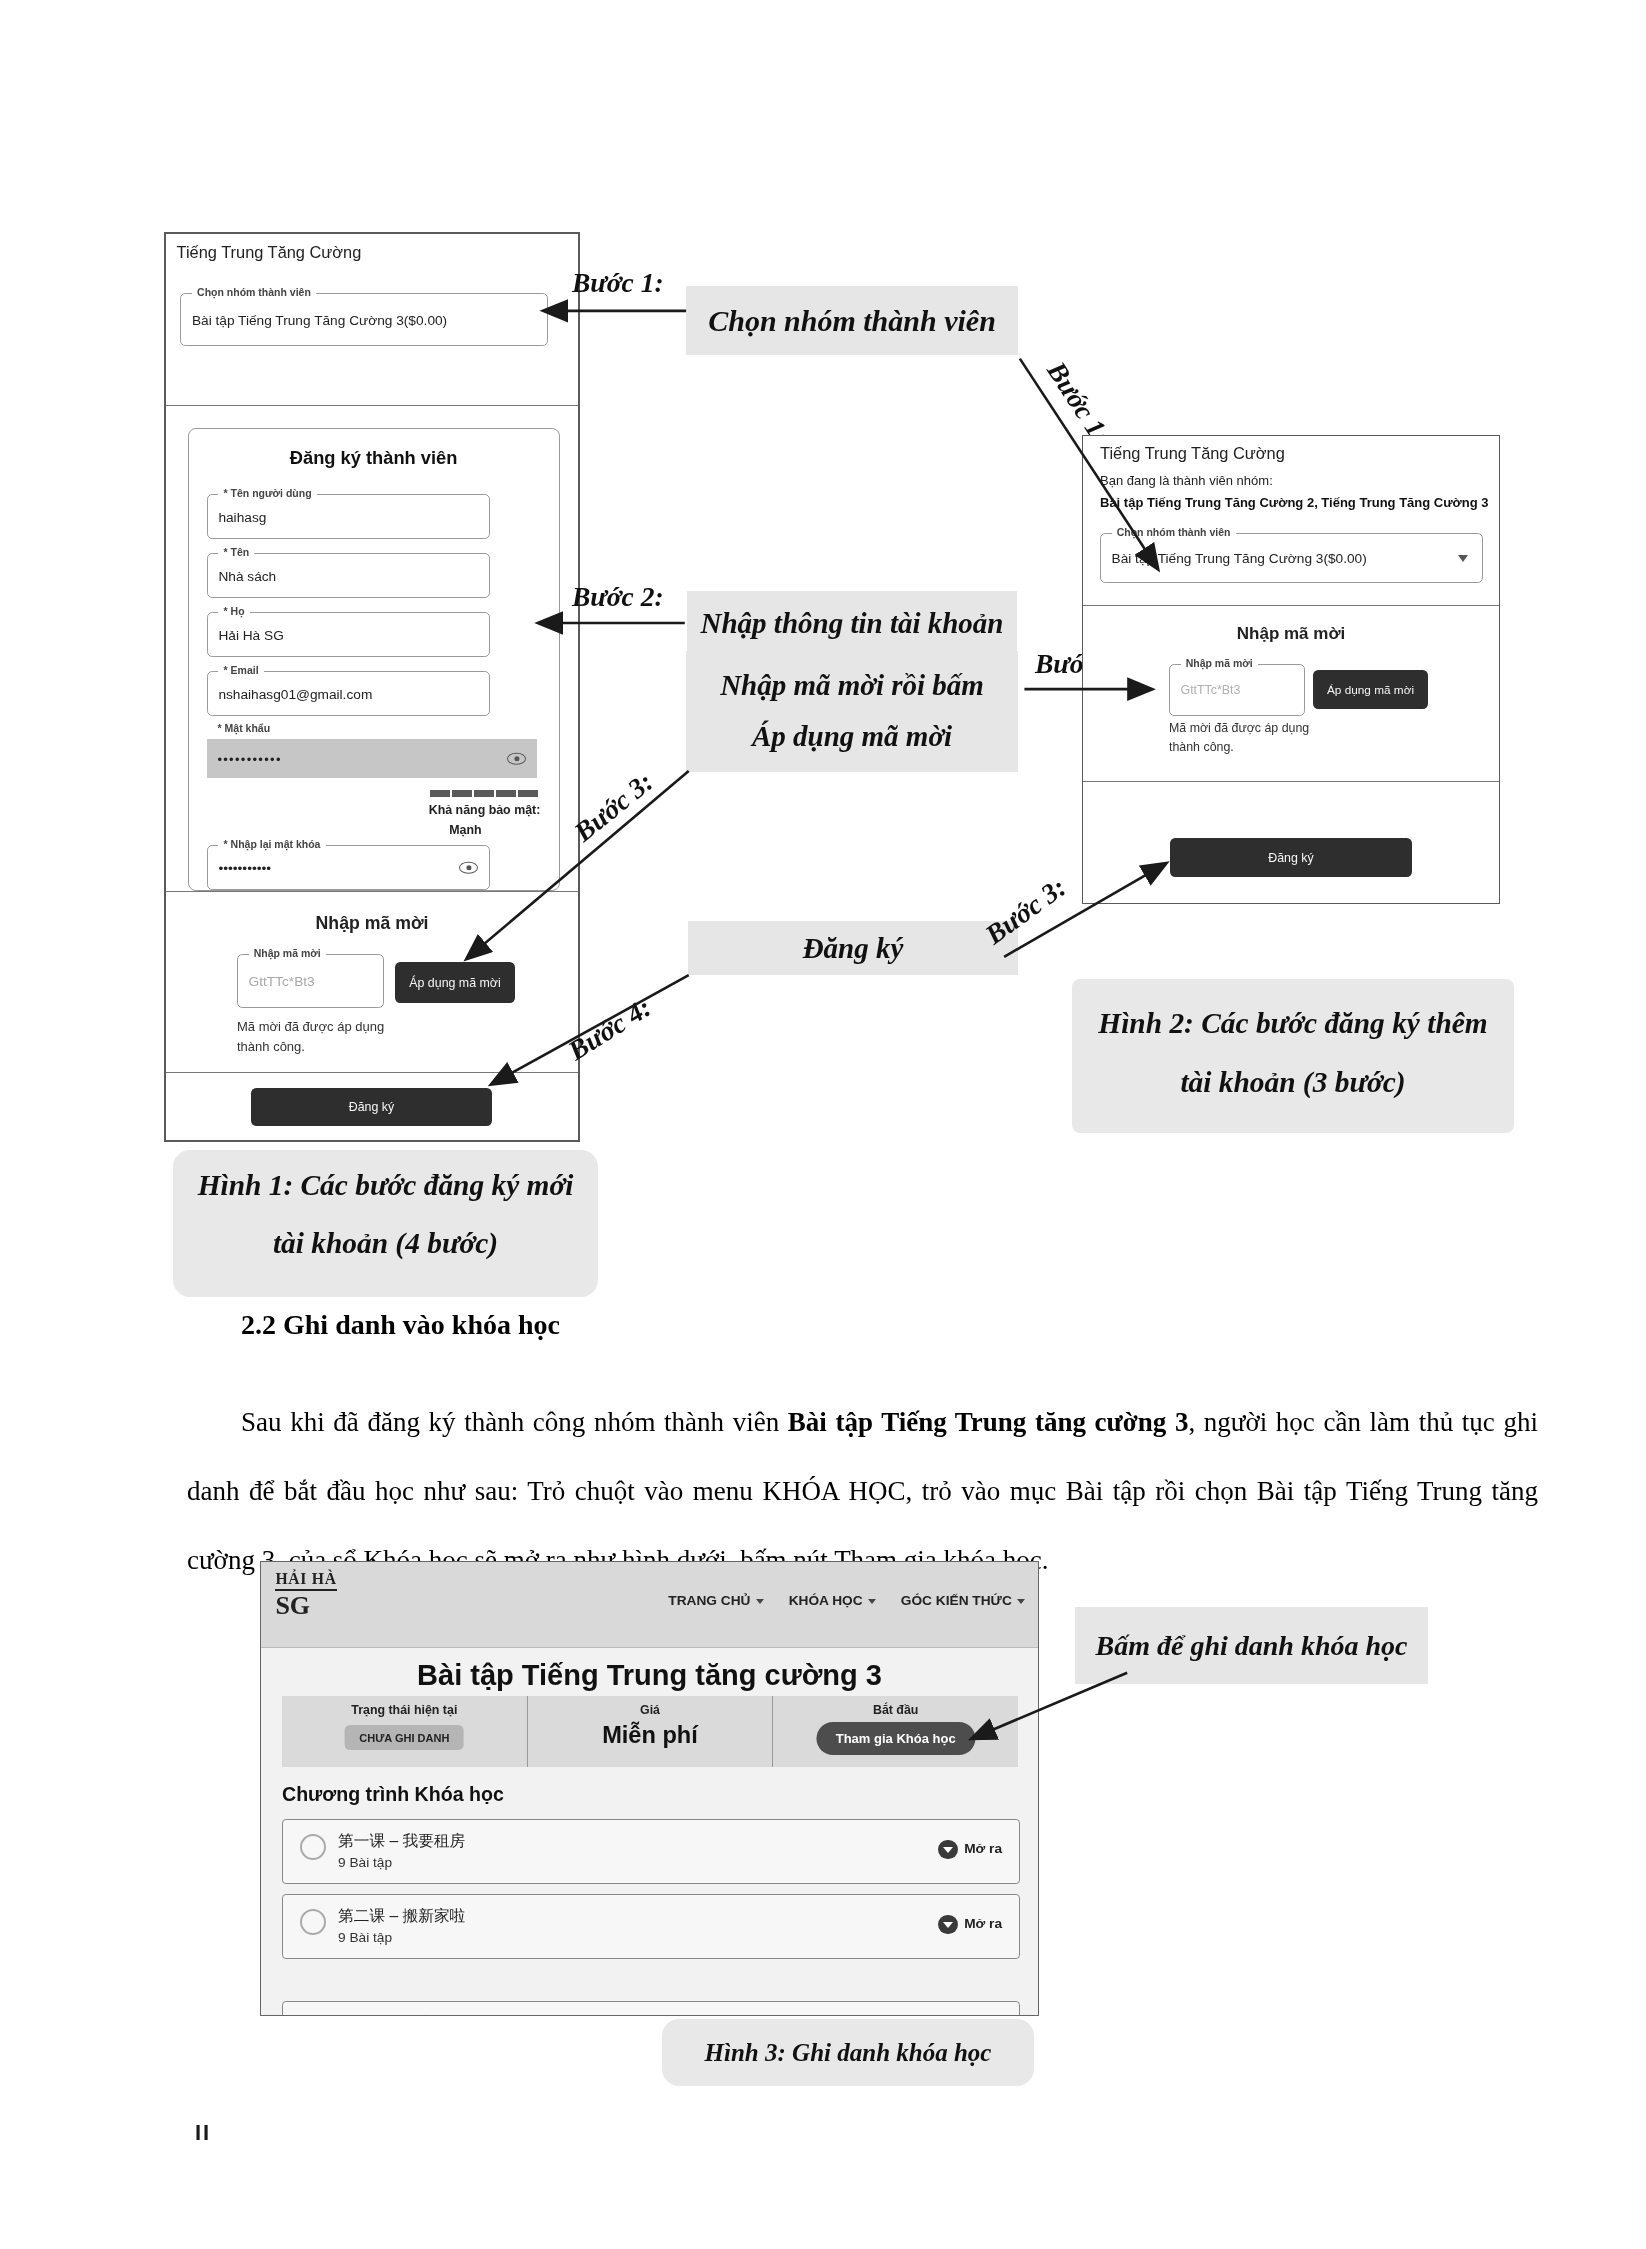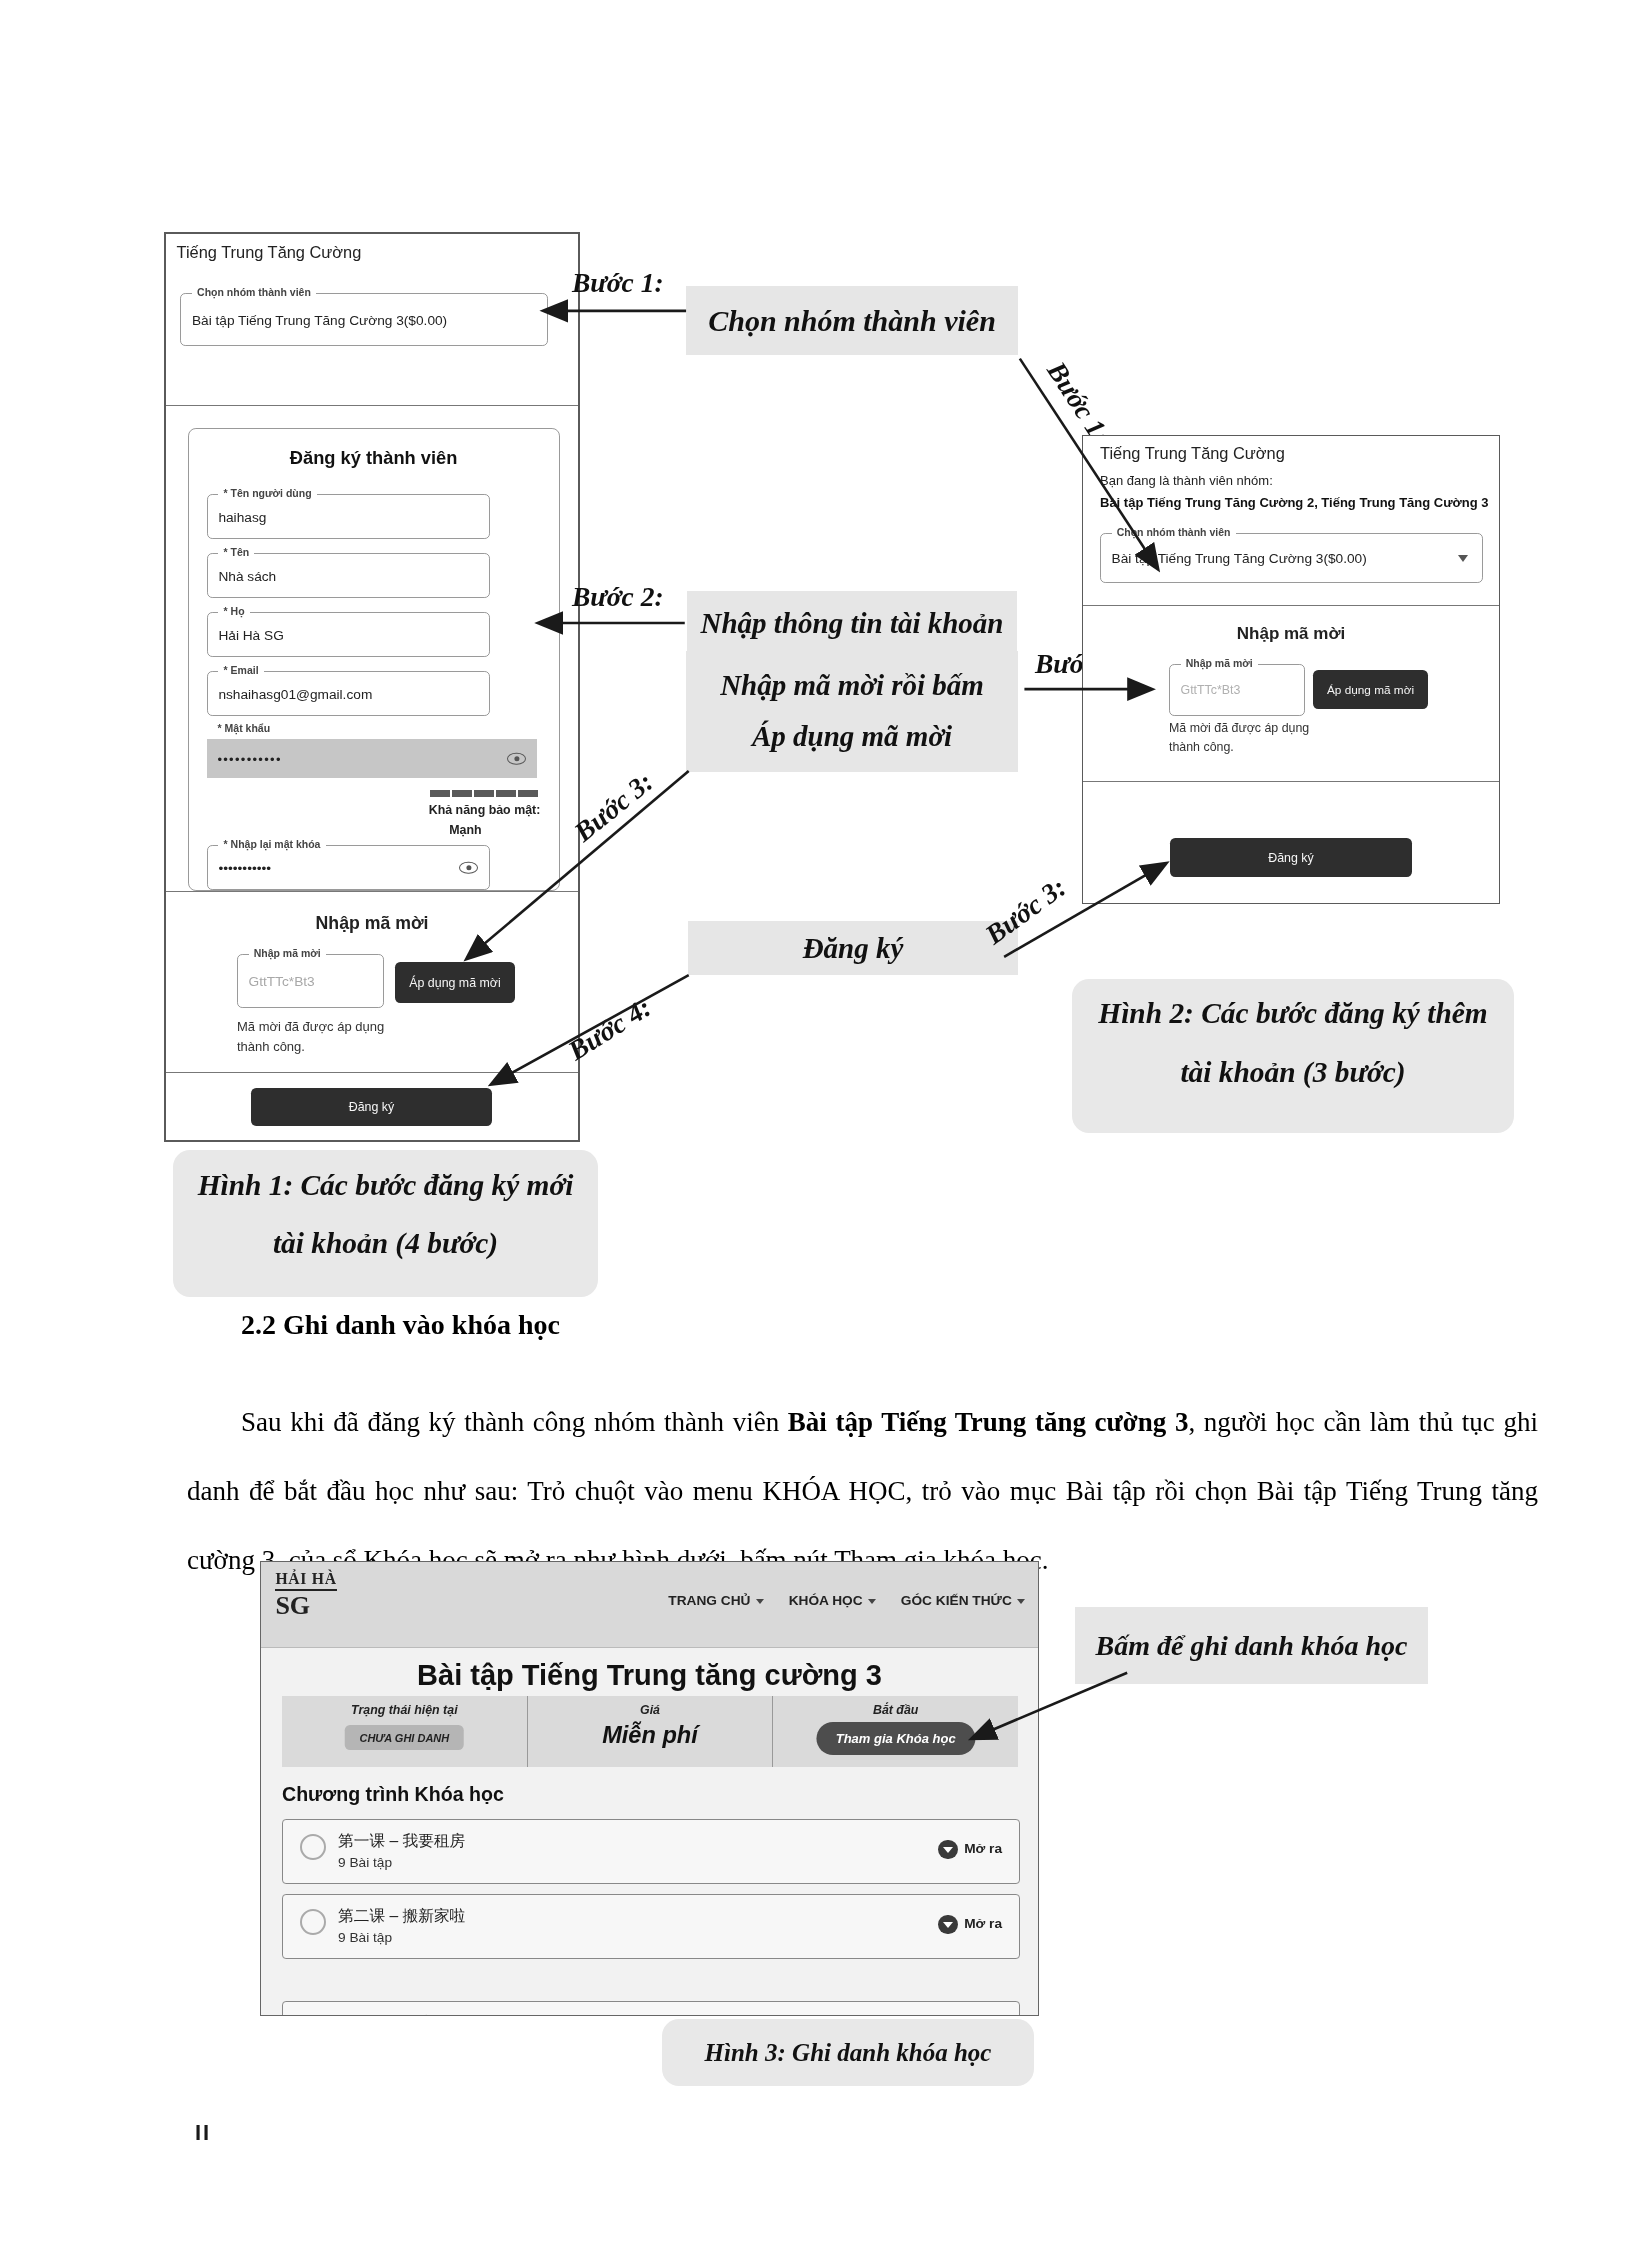--- a/index.html
+++ b/index.html
@@ -79,39 +79,39 @@
   #step1{left:572px;top:267px;} #step2{left:572px;top:581px;} #step2r{left:1035px;top:648px;}
   .rot{transform-origin:center;}
   #step1d{left:1033px;top:387px;transform:rotate(57deg);}
   #step3l{left:568px;top:791px;transform:rotate(-39deg);}
   #step4{left:564px;top:1013px;transform:rotate(-32deg);}
   #step3r{left:980px;top:895px;transform:rotate(-36deg);}
   
   .caption{position:absolute;background:#e8e8e8;border-radius:17px;text-align:center;
         font-family:"Liberation Serif",serif;font-style:italic;font-weight:bold;color:#111;}
   #cap1{left:173px;top:1150px;width:425px;height:147px;font-size:29.4px;line-height:58px;padding-top:6px;box-sizing:border-box;}
-  #cap2{left:1072px;top:979px;width:442px;height:154px;font-size:29.4px;line-height:59px;padding-top:5px;box-sizing:border-box;}
+  #cap2{left:1072px;top:979px;width:442px;height:154px;font-size:29.4px;line-height:59px;padding-top:15px;box-sizing:border-box;border-radius:8px;}
   #cap3{left:662px;top:2019px;width:372px;height:67px;font-size:25px;line-height:67px;font-family:Liberation Serif, serif;}
   
   #sec-heading{position:absolute;left:241px;top:1309px;font-family:"Liberation Serif",serif;
         font-weight:bold;font-size:28px;color:#000;}
   #sec-para{position:absolute;left:187px;top:1361px;width:1351px;font-family:"Liberation Serif",serif;
         font-size:27px;line-height:69px;text-align:justify;text-indent:54px;color:#000;}
   
   #hinh3{left:260px;top:1561px;width:777px;height:453px;border:1.3px solid #666;background:#f2f2f2;overflow:hidden;}
   #h3-header{position:absolute;left:0;top:0;right:0;height:85px;background:#d9d9d9;border-bottom:1.3px solid #bbb;}
   #h3-logo{position:absolute;left:14.4px;top:7.9px;font-family:"Liberation Serif",serif;font-weight:bold;color:#222;}
   #h3-logo .l1{display:block;font-size:15.7px;letter-spacing:0.7px;border-bottom:2px solid #222;padding-bottom:1.3px;}
   #h3-logo .l2{display:block;font-size:26px;line-height:29px;}
   #h3-nav{position:absolute;right:13px;top:31px;display:flex;gap:25px;justify-content:center;}
   .nav-item{font-size:13.7px;font-weight:bold;color:#222;white-space:nowrap;}
   .nav-caret{display:inline-block;margin-left:5.2px;width:0;height:0;border-left:4.6px solid transparent;
         border-right:4.6px solid transparent;border-top:5.9px solid #444;vertical-align:middle;}
   #h3-title{position:absolute;left:0;right:0;top:97px;text-align:center;font-size:29px;font-weight:bold;color:#111;}
-  #h3-bar{position:absolute;left:21px;top:134px;width:736px;height:71px;background:#dadada;display:flex;font-style:italic;}
+  #h3-bar{position:absolute;left:21px;top:134px;width:736px;height:71px;background:#dadada;display:flex;}
   .bar-col{flex:1;position:relative;text-align:center;}
   .bar-col + .bar-col{border-left:1.3px solid #999;}
   .bar-label{position:absolute;left:0;right:0;top:6.5px;font-size:12.4px;font-weight:bold;color:#222;}
   #h3-status-pill{position:absolute;left:50%;top:29px;transform:translateX(-50%);background:#b5b5b5;
         border-radius:5.2px;padding:6.5px 14.4px;font-size:11px;font-weight:bold;color:#222;white-space:nowrap;}
   #h3-price{position:absolute;left:0;right:0;top:26px;font-size:23.6px;font-weight:bold;color:#111;}
   #h3-join{position:absolute;left:50%;top:26px;transform:translateX(-50%);background:#4d4d4d;color:#fff;
         border-radius:19.6px;padding:9.2px 19.6px;font-size:13px;font-weight:bold;white-space:nowrap;}
   #h3-curr{position:absolute;left:21px;top:221px;font-size:19.6px;font-weight:bold;color:#111;}
   .lesson{position:absolute;left:21px;width:736px;height:63px;background:#f7f7f7;

